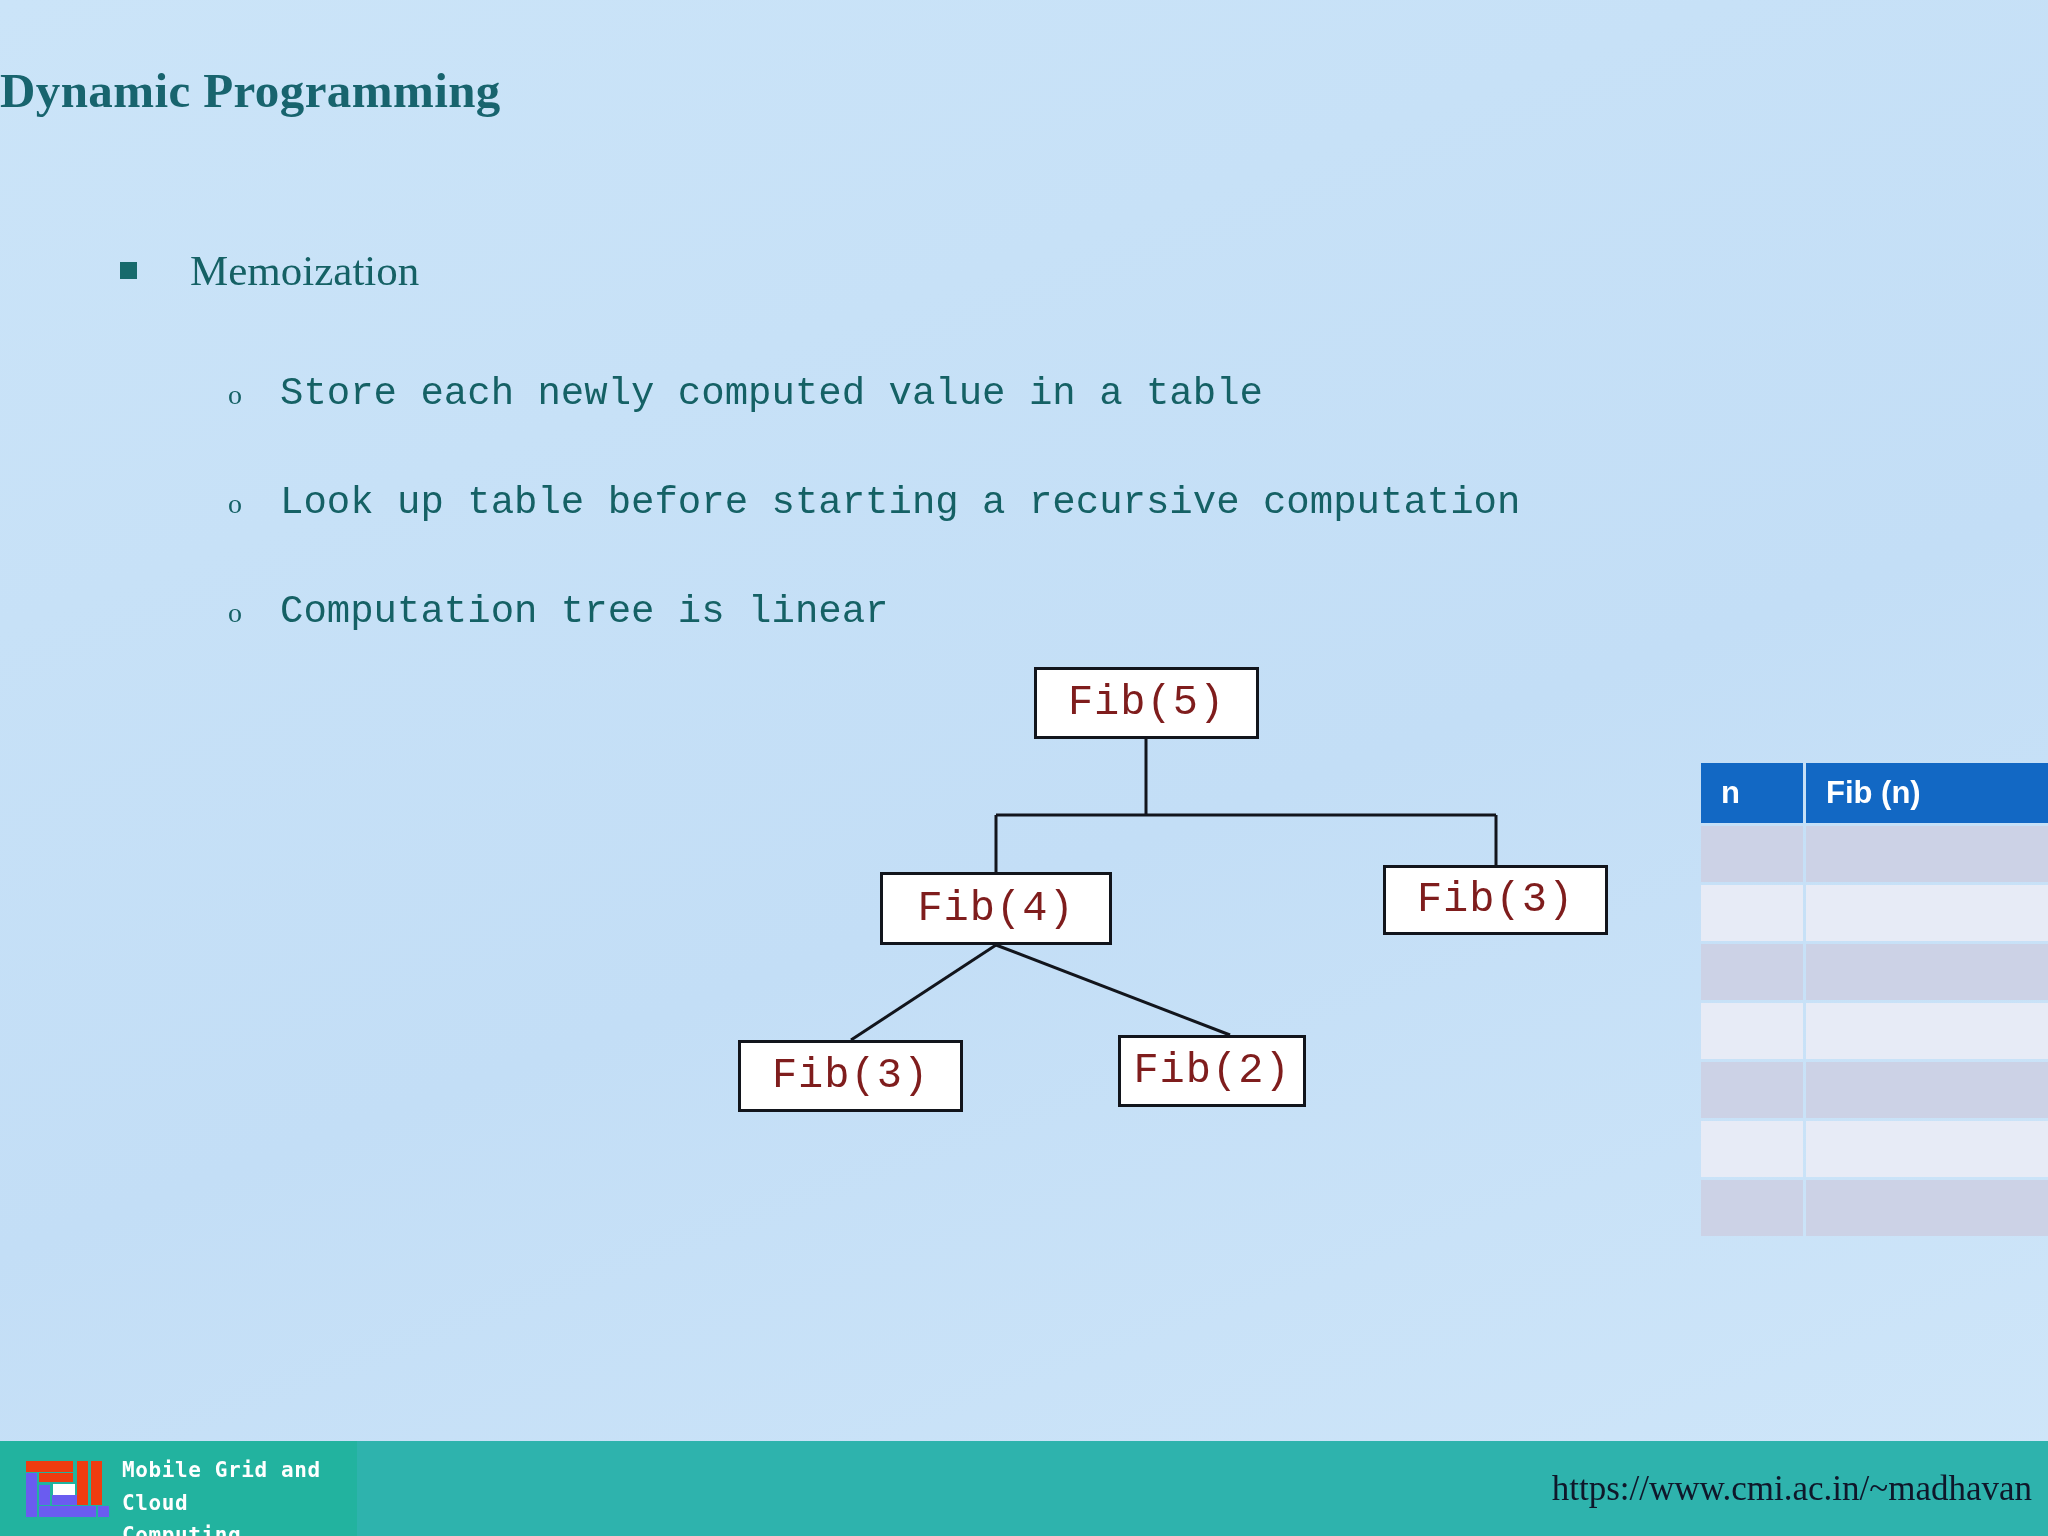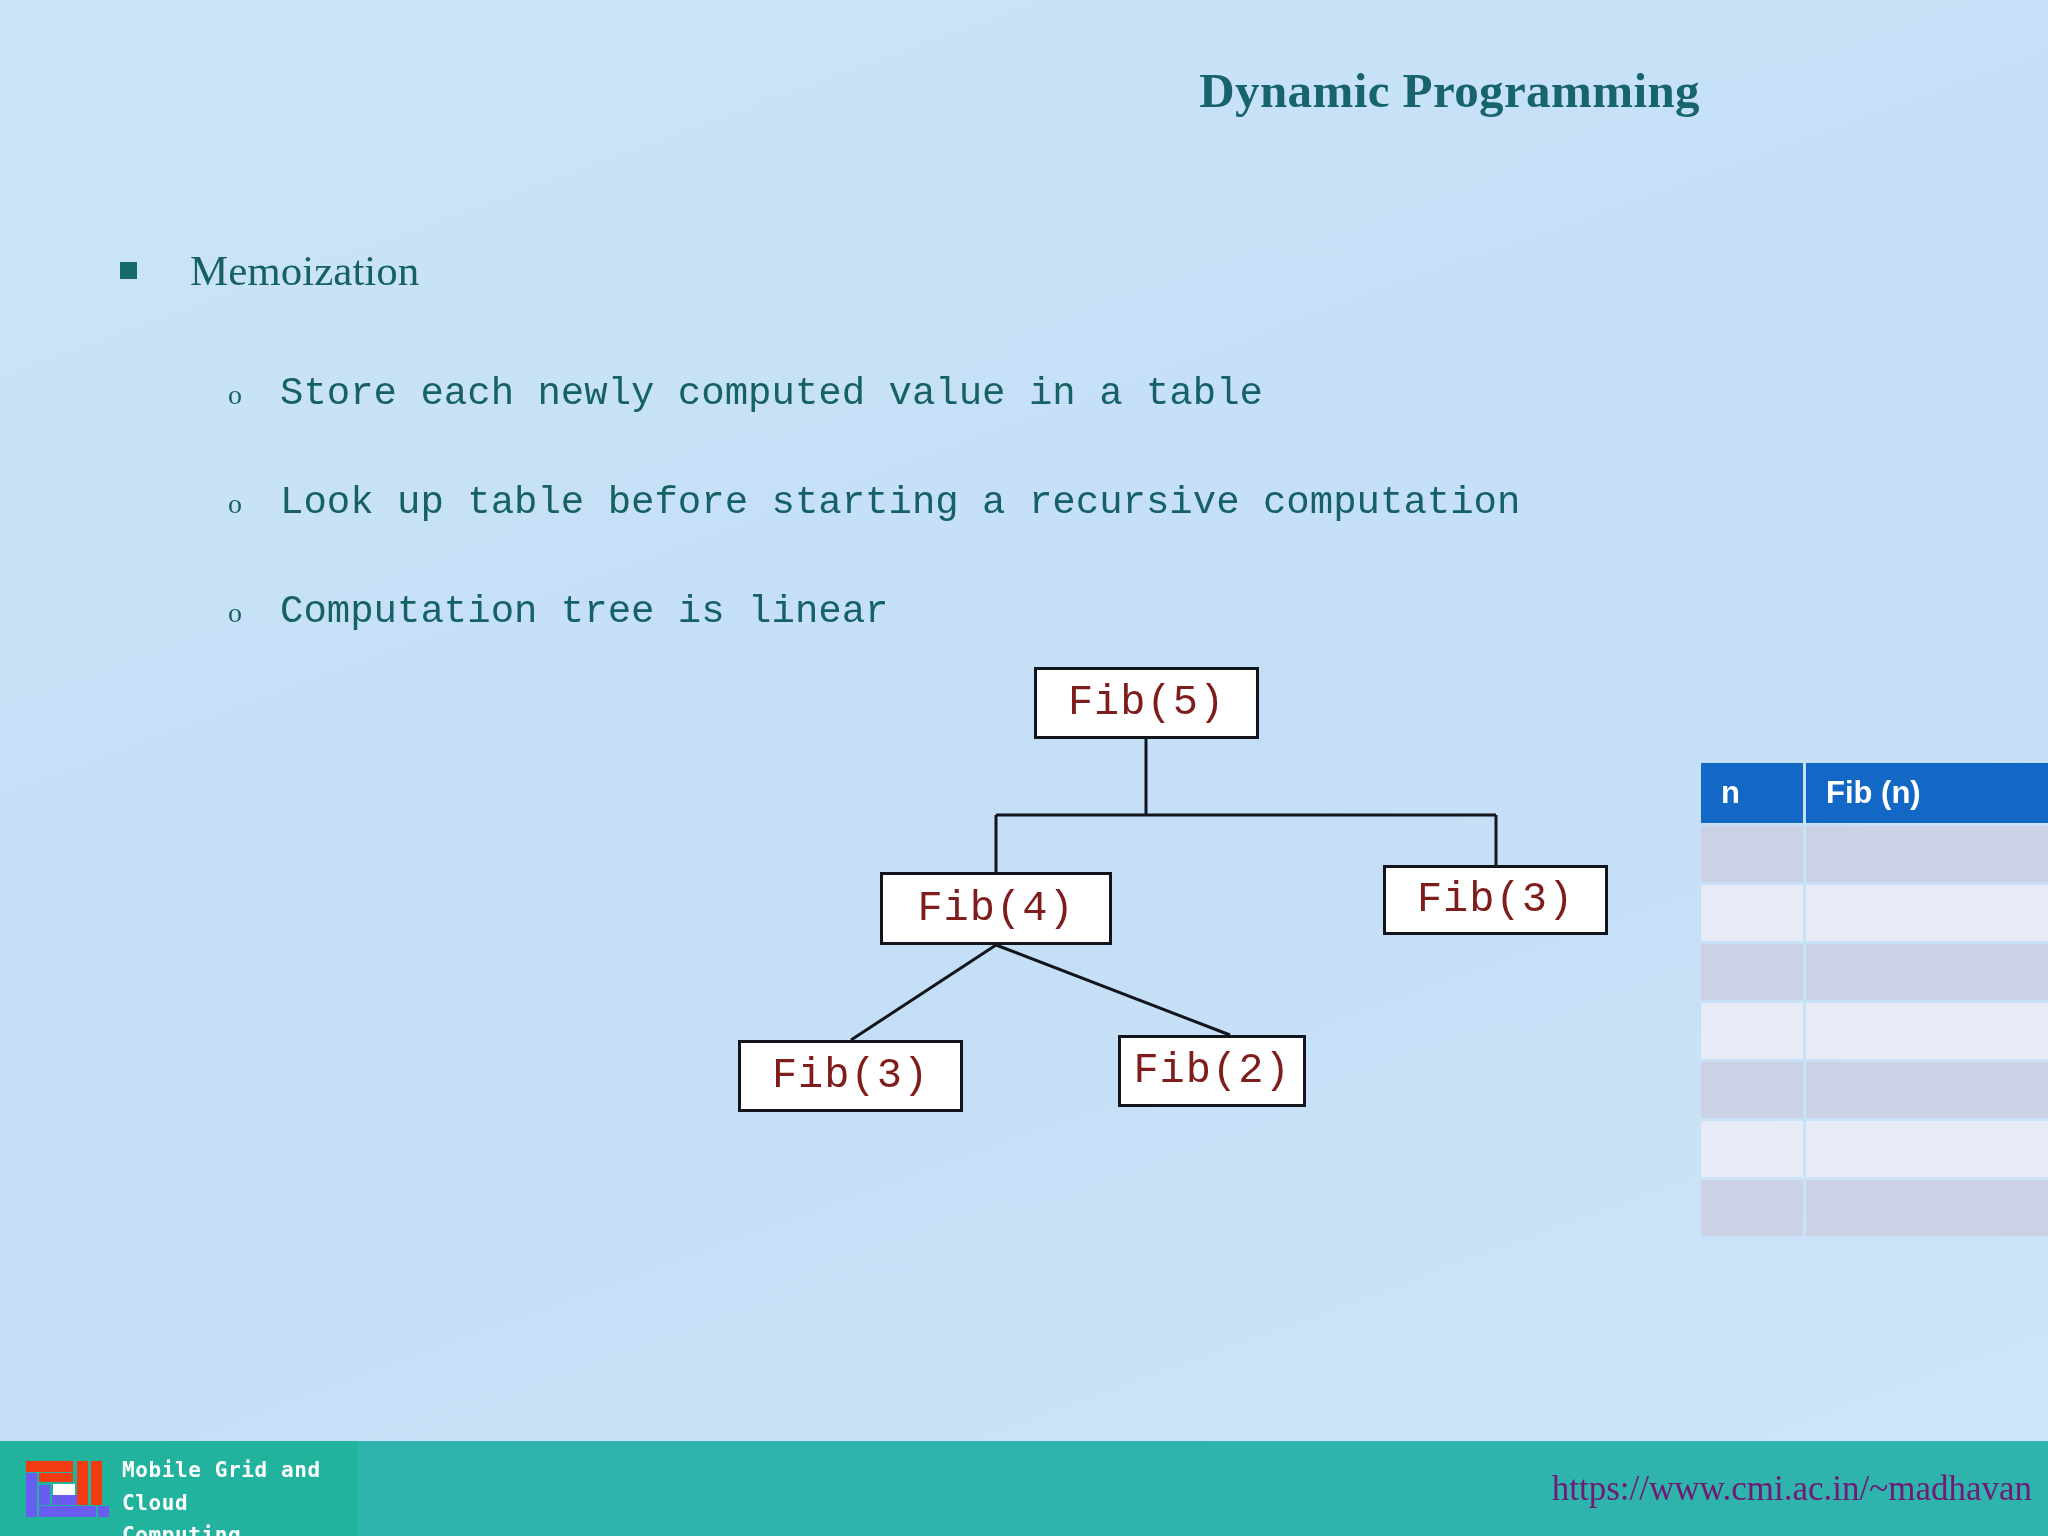--- a/index.html
+++ b/index.html
@@ -22,21 +22,21 @@
     background: linear-gradient(160deg, #cbe4f8 0%, #c3def6 55%, #cfe6f9 100%);
     overflow: hidden;
   }
 
   
   .title {
     position: absolute;
     left: 0;
     top: 62px;
     width: 1700px;
-    text-align: right;
+    text-align: left;
     font-family: "Liberation Serif", serif;
     font-weight: bold;
     font-size: 49px;
     color: #18646e;
     letter-spacing: 0.4px;
   }
 
   
   .bullet-l1 {
     position: absolute;
@@ -185,21 +185,21 @@
     color: #ffffff;
     line-height: 1.55;
     letter-spacing: 0.6px;
   }
   .footer-url {
     position: absolute;
     right: 16px;
     top: 28px;
     font-family: "Liberation Serif", serif;
     font-size: 35px;
-    color: #701a75;
+    color: #0f172a;
     white-space: nowrap;
   }
 </style>
 </head>
 <body>
 
 <div class="slide">
 
   <div class="title">Dynamic Programming</div>
 

